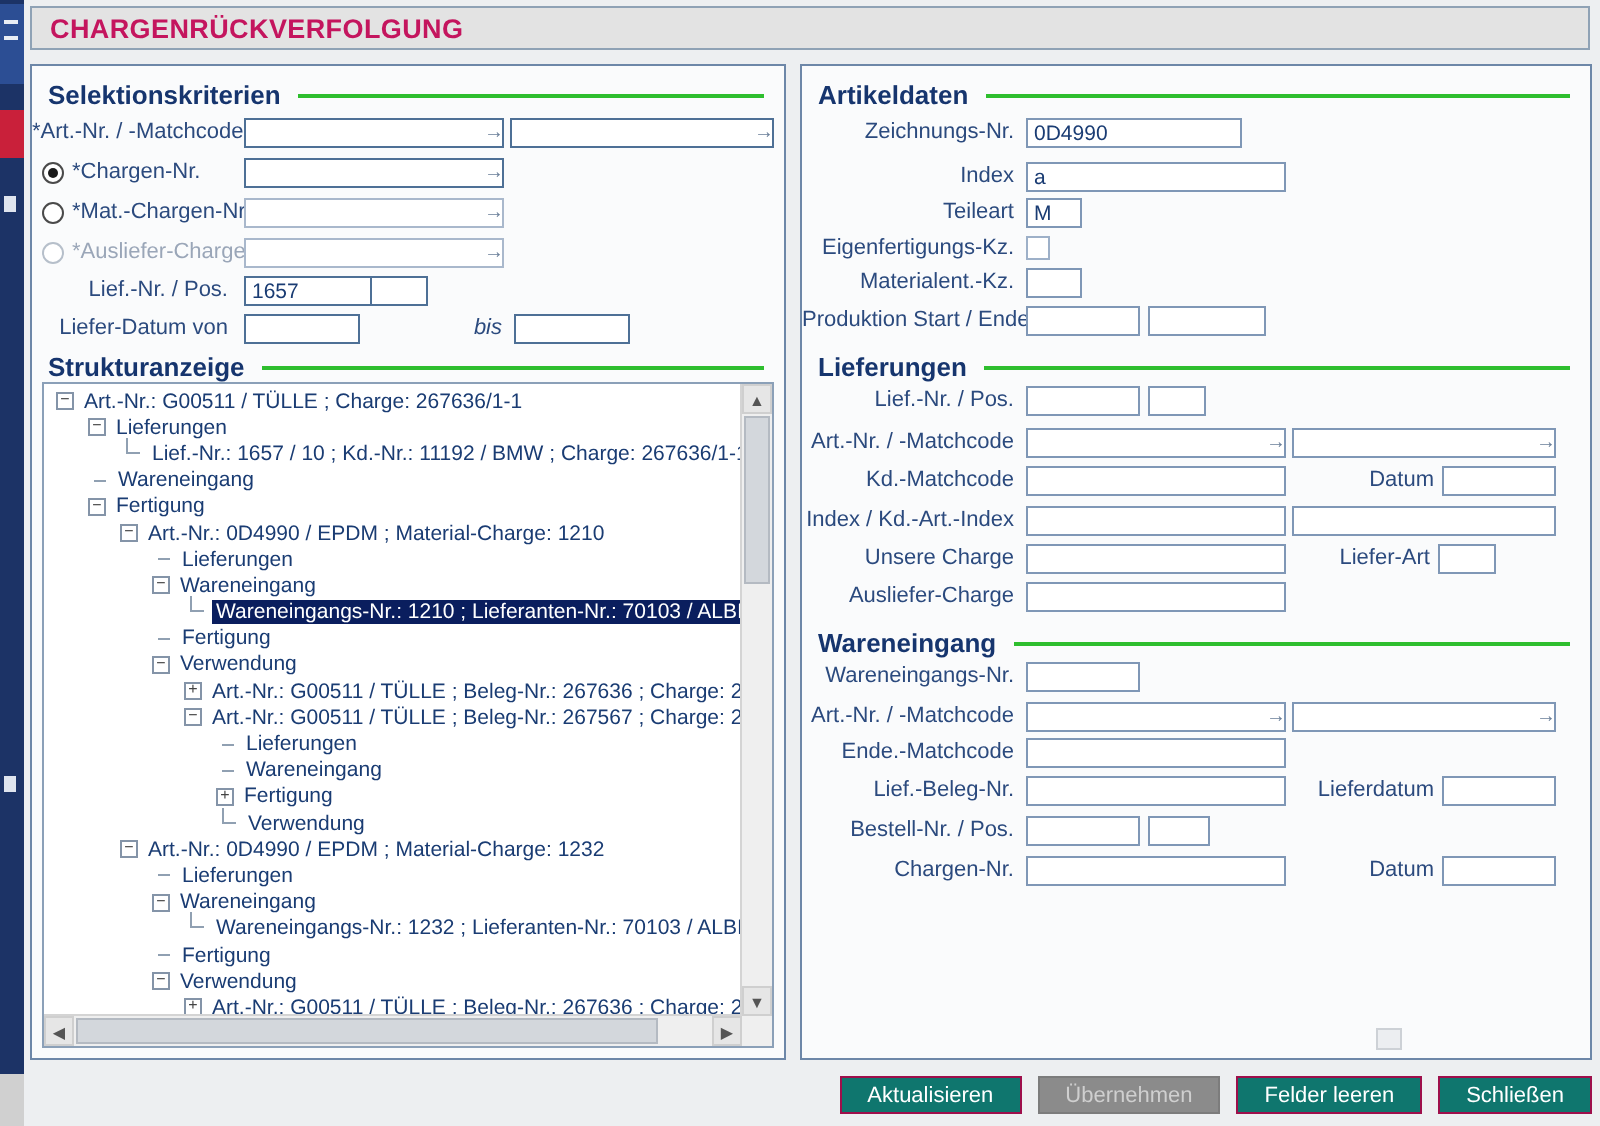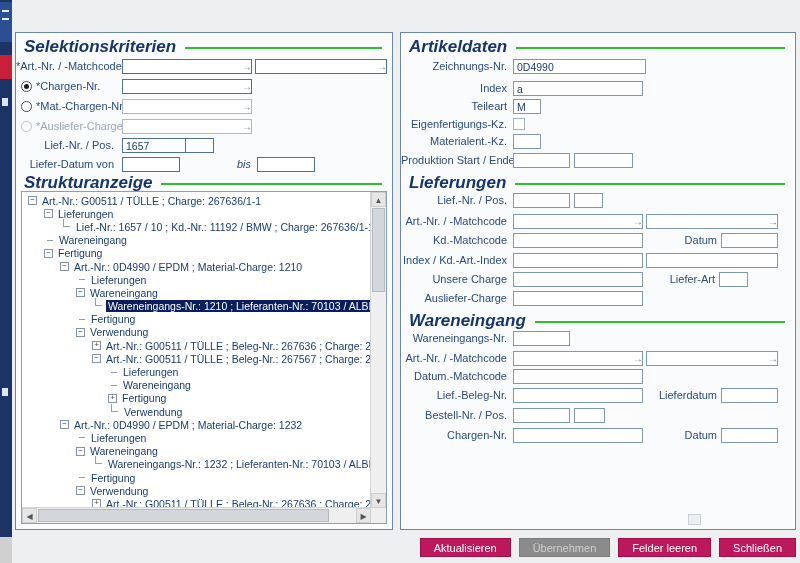--- a/index.html
+++ b/index.html
@@ -25,21 +25,21 @@
 
   .title-bar{position:absolute;left:3px;top:3px;width:780px;height:22px;background:#e3e3e3;
     border:1px solid #8fa2b5;box-sizing:border-box;display:flex;align-items:center;padding-left:9px;}
   .title-bar h1{margin:0;font-size:13.5px;font-weight:bold;color:#c4155e;letter-spacing:.2px;}
 
   .panel{position:absolute;background:#fafbfc;border:1px solid #6d87a8;box-sizing:border-box;}
   #left-panel{left:3px;top:32px;width:378px;height:498px;}
   #right-panel{left:388px;top:32px;width:396px;height:498px;}
 
   .sect-head{position:absolute;left:8px;right:10px;display:flex;align-items:center;height:14px;}
-  .sect-head b{font-size:17px;color:#16356e;white-space:nowrap;font-style:italic;}
+  .sect-head b{font-size:13px;color:#16356e;white-space:nowrap;}
   .sect-head .hline{flex:1;height:2px;background:#2ebe2e;margin-left:9px;margin-top:2px;}
 
   .lbl{position:absolute;font-size:11px;color:#2b4a7e;text-align:right;white-space:nowrap;line-height:15px;}
   .lbl.dis{color:#9aa6b8;}
   .lbl.lft{text-align:left;}
   .fld{position:absolute;height:15px;background:#fff;border:1px solid #7f97b6;box-sizing:border-box;
        font-size:10.5px;color:#1a3c73;line-height:13px;padding:0 3px;}
   .fld.strong{border-color:#4e7096;}
   .fld.soft{border-color:#a9b8cc;}
   input.fld{outline:none;font-family:"Liberation Sans",sans-serif;}
@@ -66,21 +66,21 @@
   .vscroll{position:absolute;right:0;top:0;bottom:15px;width:15px;background:#efefef;border-left:1px solid #d4d4d4;}
   .hscroll{position:absolute;left:0;right:15px;bottom:0;height:15px;background:#efefef;border-top:1px solid #d4d4d4;}
   .sbtn{position:absolute;width:15px;height:15px;background:#e6e6e6;color:#555;font-size:8px;
     line-height:15px;text-align:center;border:1px solid #cfcfcf;box-sizing:border-box;}
   .vthumb{position:absolute;left:1px;right:1px;top:16px;height:84px;background:#d3d7dc;border:1px solid #b4bac2;box-sizing:border-box;}
   .hthumb{position:absolute;top:1px;bottom:1px;left:16px;right:42px;background:#d3d7dc;border:1px solid #b4bac2;box-sizing:border-box;}
   .scorner{position:absolute;right:0;bottom:0;width:15px;height:15px;background:#efefef;}
 
   
   .btn-row{position:absolute;right:4px;top:538px;display:flex;gap:8px;}
-  .btn{height:19px;padding:0 13px;background:#be185d;color:#fff;font-size:11px;line-height:19px;
+  .btn{height:19px;padding:0 13px;background:#0f766e;color:#fff;font-size:11px;line-height:19px;
     border:1px solid #9e0f4b;box-sizing:border-box;text-align:center;}
   .btn.disabled{background:#8b8b8b;color:#cfcfcf;border-color:#7c7c7c;}
 
   .ghost{position:absolute;left:676px;top:514px;display:flex;align-items:center;gap:4px;opacity:.28;}
   .ghost .gi{width:11px;height:9px;border:1px solid #5a6775;background:#c9d0d8;}
   .ghost span{font-size:10px;color:#46525f;}
 </style>
 </head>
 <body>
 
@@ -99,20 +99,23 @@
 
   <div class="right-strip">
     <div class="nav"></div>
       <div class="g1"></div>
       <div class="g2"></div>
       <div class="g3"></div>
   </div>
 
   <div class="dialog">
 
+    <div class="title-bar">
+      <h1>CHARGENRÜCKVERFOLGUNG</h1>
+    </div>
 
     <div class="panel" id="left-panel">
       <div class="sect-head" style="top:7px;">
         <b>Selektionskriterien</b>
         <span class="hline"></span>
       </div>
 
       <span class="lbl" style="left:0;width:98px;top:26px;">*Art.-Nr. / -Matchcode</span>
       <input class="fld strong" style="left: 106px; top: 26px; width: 130px;">
       <span class="arr" style="left:226px;top:27px;">→</span>
@@ -285,21 +288,21 @@
       </div>
     </div>
 
     <div class="panel" id="right-panel">
       <div class="sect-head" style="top:7px;">
         <b>Artikeldaten</b>
         <span class="hline"></span>
       </div>
 
       <span class="lbl" style="left:0;width:106px;top:26px;">Zeichnungs-Nr.</span>
-      <input class="fld" style="left: 112px; top: 26px; width: 133px;" value="0D4990">
+      <input class="fld" style="left: 112px; top: 26px; width: 108px;" value="0D4990">
 
       <span class="lbl" style="left:0;width:106px;top:48px;">Index</span>
       <input class="fld" style="left: 112px; top: 48px; width: 130px;" value="a">
 
       <span class="lbl" style="left:0;width:106px;top:66px;">Teileart</span>
       <input class="fld" style="left: 112px; top: 66px; width: 28px;" value="M">
 
       <span class="lbl" style="left:0;width:106px;top:84px;">Eigenfertigungs-Kz.</span>
       <span class="chk" style="left:112px;top:85px;"></span>
 
@@ -349,21 +352,21 @@
 
       <span class="lbl" style="left:0;width:106px;top:298px;">Wareneingangs-Nr.</span>
       <input class="fld" style="left: 112px; top: 298px; width: 57px;">
 
       <span class="lbl" style="left:0;width:106px;top:318px;">Art.-Nr. / -Matchcode</span>
       <input class="fld" style="left: 112px; top: 318px; width: 130px;">
       <span class="arr" style="left:232px;top:319px;">→</span>
       <input class="fld" style="left: 245px; top: 318px; width: 132px;">
       <span class="arr" style="left:367px;top:319px;">→</span>
 
-      <span class="lbl" style="left:0;width:106px;top:336px;">Datum.-Matchcode</span>
+      <span class="lbl" style="left:0;width:106px;top:336px;">Ende.-Matchcode</span>
       <input class="fld" style="left: 112px; top: 336px; width: 130px;">
 
       <span class="lbl" style="left:0;width:106px;top:355px;">Lief.-Beleg-Nr.</span>
       <input class="fld" style="left: 112px; top: 355px; width: 130px;">
       <span class="lbl" style="left:250px;width:66px;top:355px;">Lieferdatum</span>
       <input class="fld" style="left: 320px; top: 355px; width: 57px;">
 
       <span class="lbl" style="left:0;width:106px;top:375px;">Bestell-Nr. / Pos.</span>
       <input class="fld" style="left: 112px; top: 375px; width: 57px;">
       <input class="fld" style="left: 173px; top: 375px; width: 31px;">

